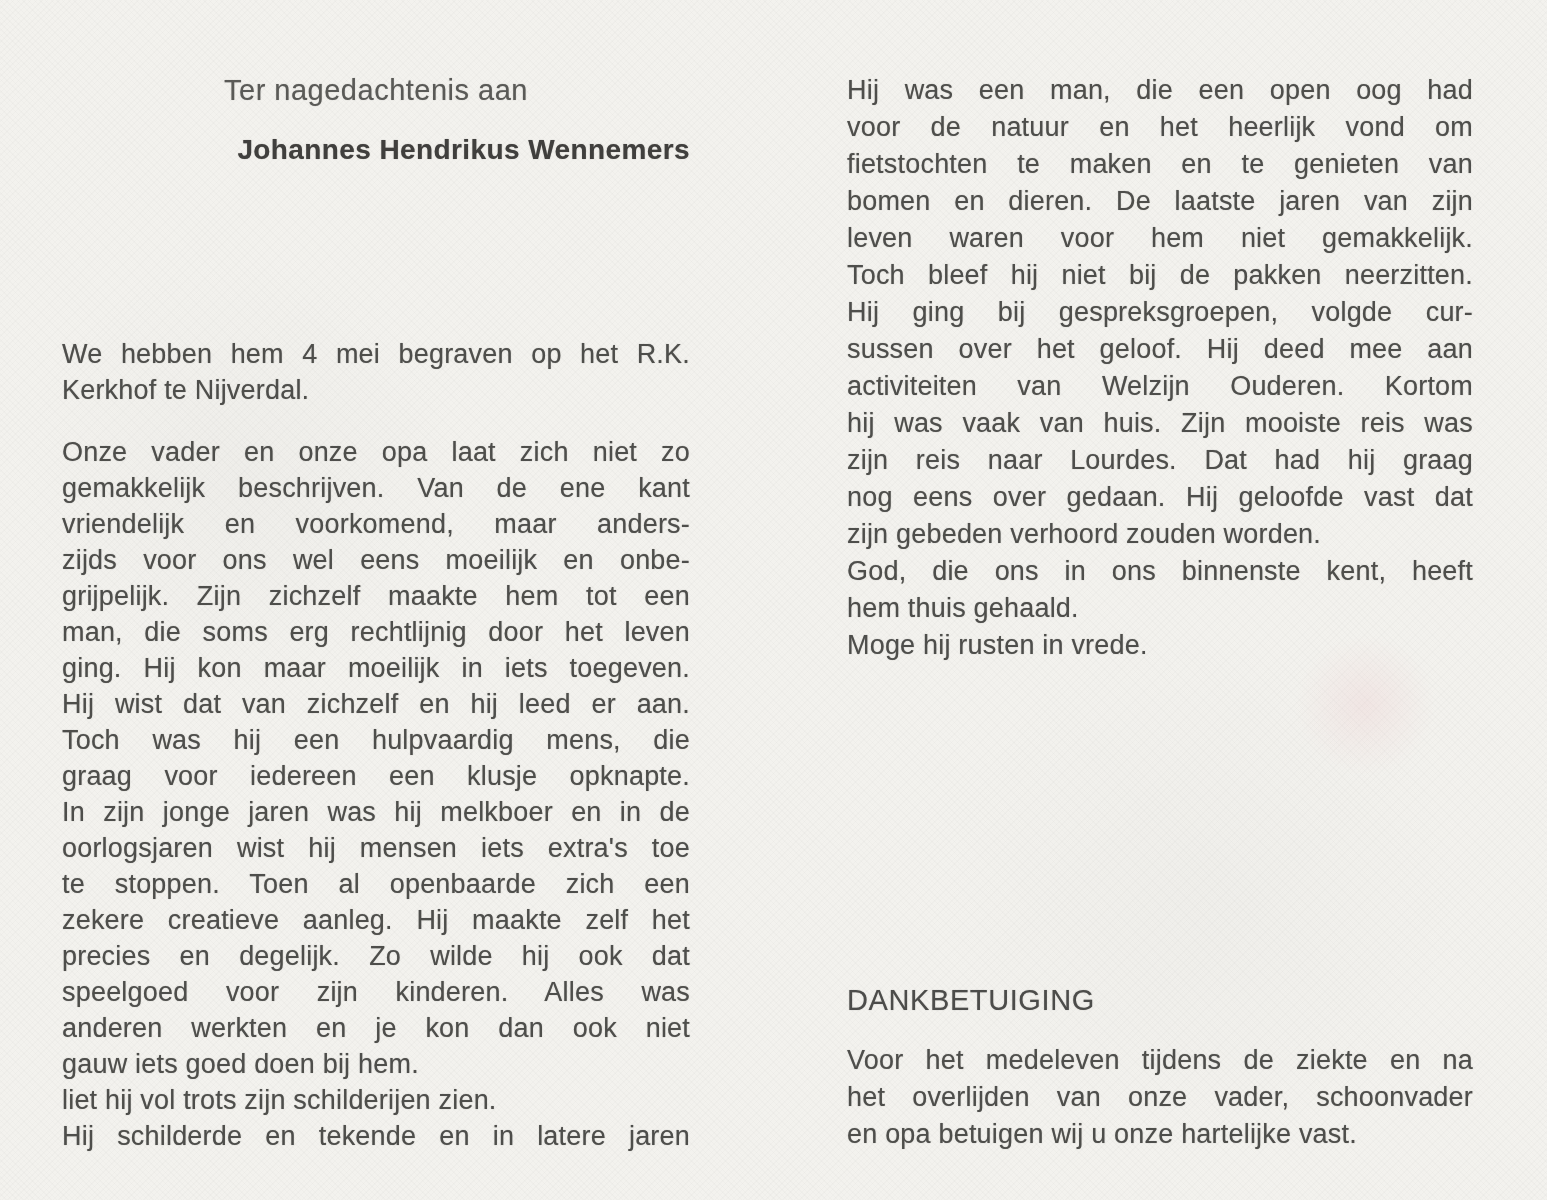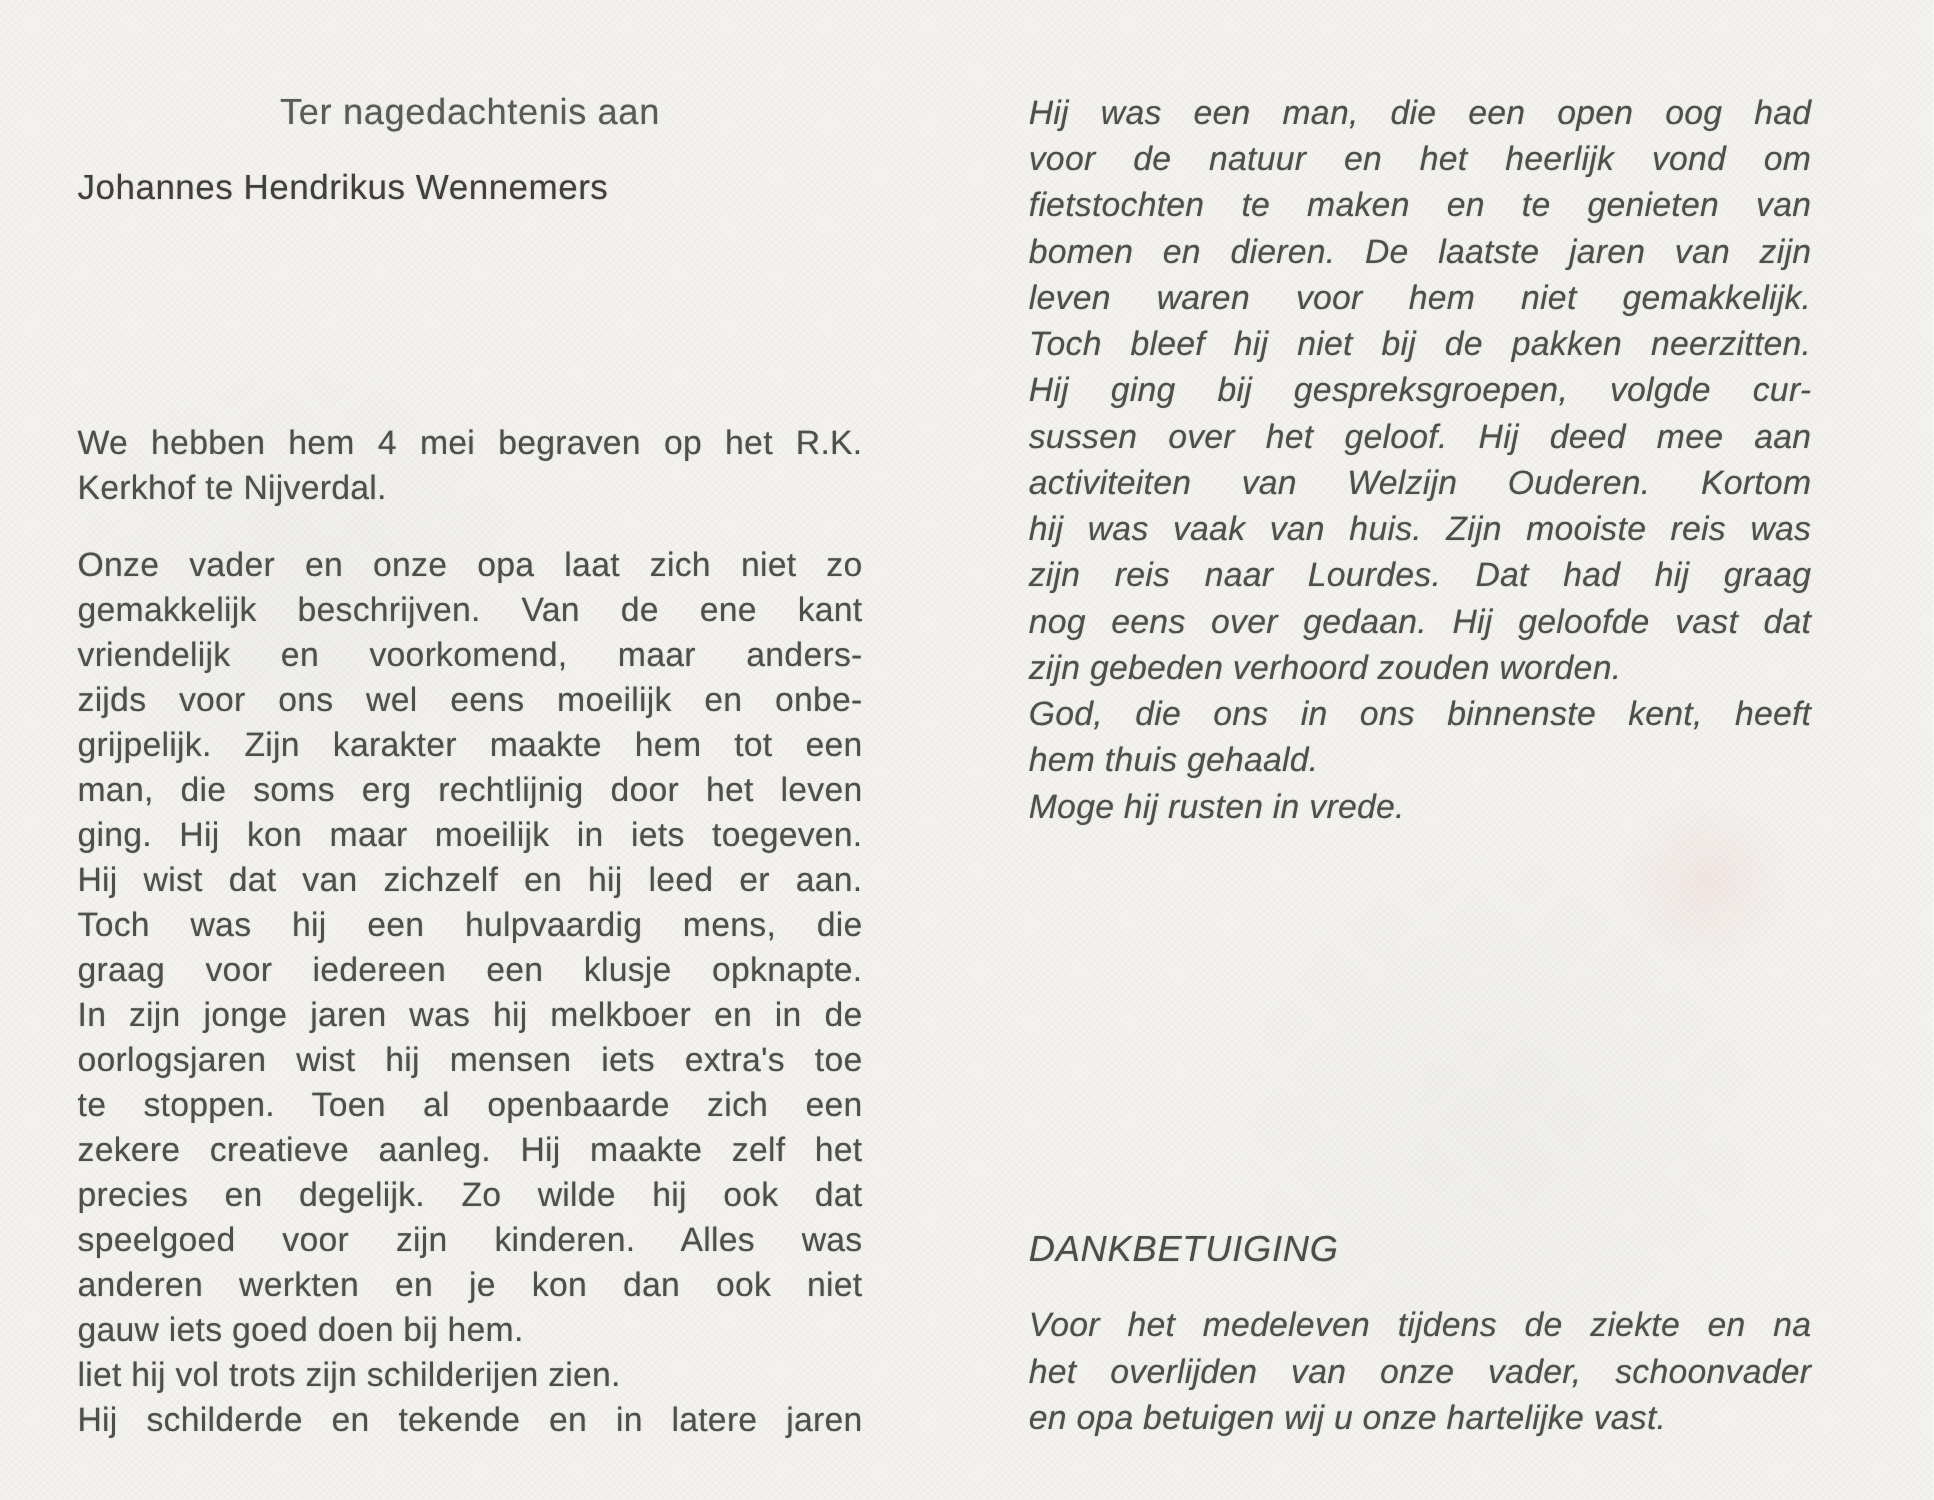--- a/index.html
+++ b/index.html
@@ -25,38 +25,38 @@
       repeating-linear-gradient(-45deg, rgba(150,150,148,0.045) 0px, rgba(150,150,148,0.045) 1px, rgba(255,255,255,0) 1px, rgba(255,255,255,0) 4px);
     color: #4c4c4a;
   }
 
   .page {
     position: absolute;
     top: 0;
     height: 956px;
   }
   .page.left  { left: 62px;  width: 628px; }
-  .page.right { left: 823px; width: 626px; font-style: italic; }
+  .page.right { left: 847px; width: 626px; }
 
   .block { position: absolute; left: 0; width: 100%; }
 
   
   .intro {
     top: 74px;
     text-align: center;
     font-size: 29px;
     letter-spacing: 0.5px;
     color: #5a5a57;
     text-shadow: 0 0 1px rgba(100,100,96,0.5);
   }
   .name {
     top: 134px;
-    text-align: left;
+    text-align: right;
     font-size: 28px;
-    font-weight: normal;
+    font-weight: bold;
     letter-spacing: 0.4px;
     color: #403f3d;
     text-shadow: 0 0 1px rgba(70,70,66,0.5);
   }
   .dank-heading {
     top: 984px;
     font-size: 29px;
     letter-spacing: 0.6px;
     color: #4c4c4a;
     text-shadow: 0 0 1px rgba(90,90,86,0.5);
@@ -97,21 +97,21 @@
     <div class="block name">Johannes Hendrikus Wennemers</div>
     <div class="block para p-burial">
         <div class="ln">We hebben hem 4 mei begraven op het R.K.</div>
         <div class="ln last">Kerkhof te Nijverdal.</div>
       </div>
     <div class="block para p-life">
         <div class="ln">Onze vader en onze opa laat zich niet zo</div>
         <div class="ln">gemakkelijk beschrijven. Van de ene kant</div>
         <div class="ln">vriendelijk en voorkomend, maar anders-</div>
         <div class="ln">zijds voor ons wel eens moeilijk en onbe-</div>
-        <div class="ln">grijpelijk. Zijn karakter maakte hem tot een</div>
+        <div class="ln">grijpelijk. Zijn zichzelf maakte hem tot een</div>
         <div class="ln">man, die soms erg rechtlijnig door het leven</div>
         <div class="ln">ging. Hij kon maar moeilijk in iets toegeven.</div>
         <div class="ln">Hij wist dat van zichzelf en hij leed er aan.</div>
         <div class="ln">Toch was hij een hulpvaardig mens, die</div>
         <div class="ln">graag voor iedereen een klusje opknapte.</div>
         <div class="ln">In zijn jonge jaren was hij melkboer en in de</div>
         <div class="ln">oorlogsjaren wist hij mensen iets extra's toe</div>
         <div class="ln">te stoppen. Toen al openbaarde zich een</div>
         <div class="ln">zekere creatieve aanleg. Hij maakte zelf het</div>
         <div class="ln">precies en degelijk. Zo wilde hij ook dat</div>

